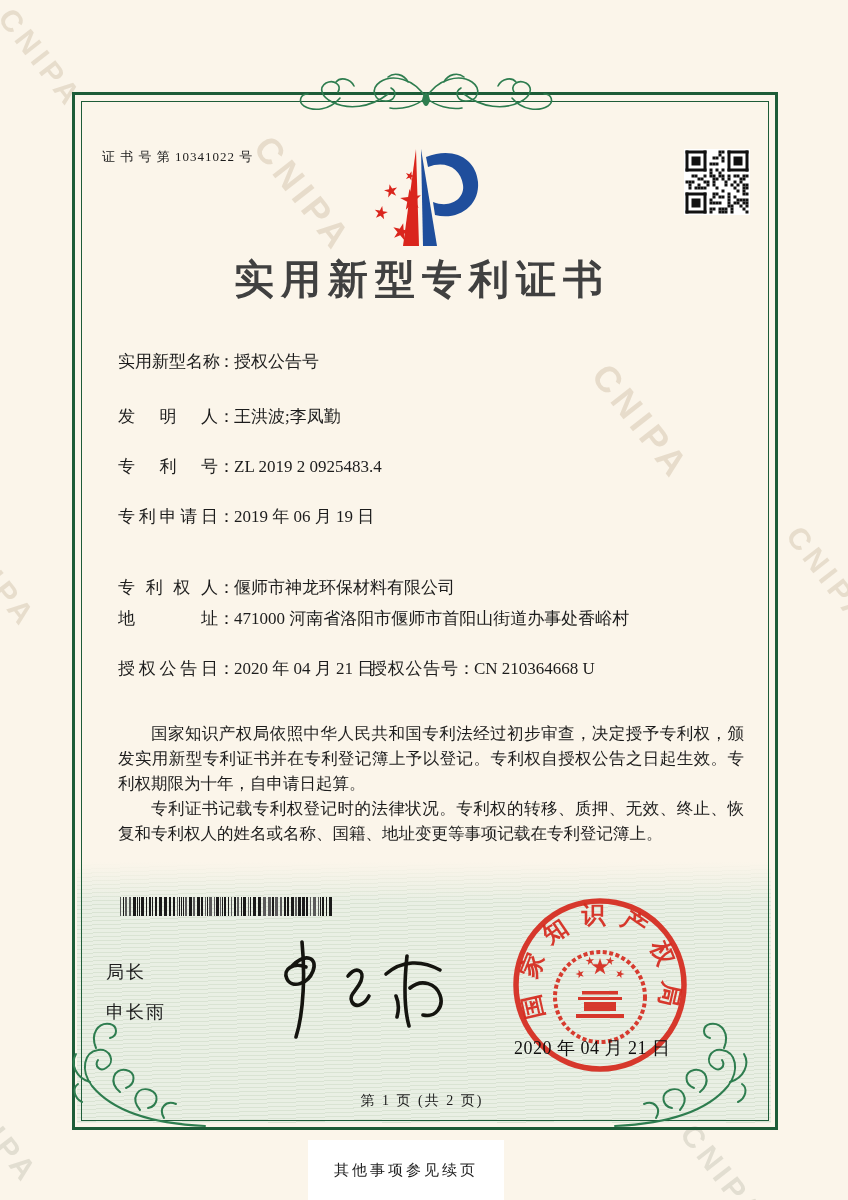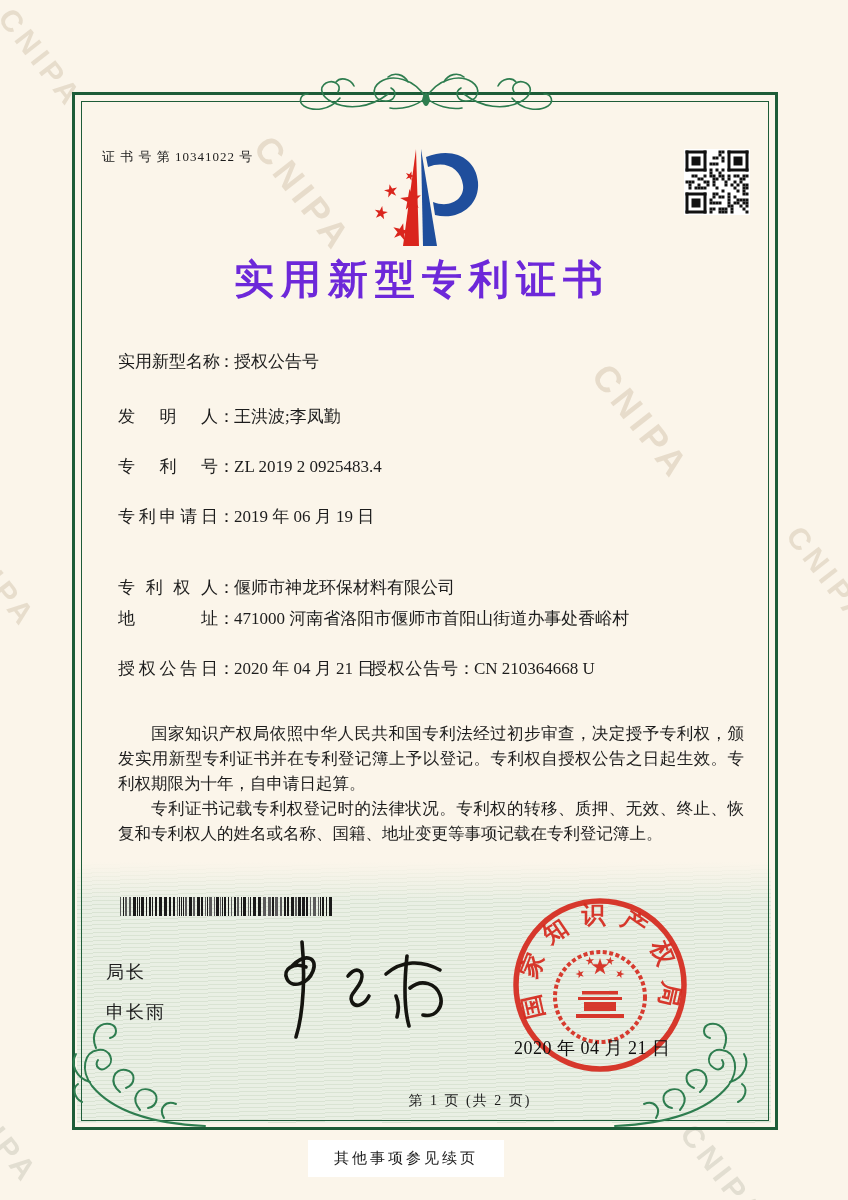--- a/index.html
+++ b/index.html
@@ -17,36 +17,36 @@
                border:3px solid #1d5c38;}
   .frame-inner{position:absolute;left:81px;top:101px;width:686px;height:1018px;
                border:1px solid #1d5c38;}
   
   .guilloche{position:absolute;left:77px;top:862px;width:694px;height:261px;
      background:repeating-linear-gradient(178deg,#e9efe4 0px,#e9efe4 3px,#d9e3d3 3px,#d9e3d3 4px);}
   .guilloche-fade{position:absolute;left:77px;top:862px;width:694px;height:40px;
      background:linear-gradient(#fbf5ea,rgba(251,245,234,0));}
   .cert-no{position:absolute;left:102px;top:148px;font-size:13px;letter-spacing:1px;}
   .title{position:absolute;left:72px;top:252px;width:700px;text-align:center;
-         font-size:40px;font-weight:bold;letter-spacing:7px;color:#6d28d9;}
+         font-size:40px;font-weight:bold;letter-spacing:7px;color:#404040;}
   .frow{position:absolute;left:118px;font-size:17px;white-space:nowrap;}
   .flabel{display:inline-block;width:100px;text-align:justify;text-align-last:justify;font-family:Liberation Serif, serif;}
   .flabel.short{width:88px;}
   .fcolon{display:inline-block;width:16px;}
   .grant2{position:absolute;left:252px;top:0;}
   .paras{position:absolute;left:118px;top:696px;width:626px;font-size:16.5px;
          line-height:25px;text-align:justify;margin-top:25px;}
   .paras p{margin:0;text-indent:2em;}
   .officer{position:absolute;left:106px;font-size:18px;letter-spacing:2px;}
   .seal-date{position:absolute;left:514px;top:1036px;width:180px;font-size:18px;
              color:#111;letter-spacing:0.5px;white-space:nowrap;}
   .page-info{position:absolute;left:72px;top:1092px;width:700px;text-align:center;
-             font-size:14px;letter-spacing:2px;margin-left:48px;}
+             font-size:14px;letter-spacing:2px;}
   .cont-note{position:absolute;left:406px;top:1140px;transform:translateX(-50%);
-             background:#ffffff;padding:9px 26px;font-size:15px;letter-spacing:3px;
+             background:#ffffff;padding:21px 26px;font-size:15px;letter-spacing:3px;
              white-space:nowrap;}
   svg{display:block;}
 </style>
 </head>
 <body>
 
 <div class="wm" style="left:18px;top:2px;">CNIPA</div>
 <div class="wm big" style="left:278px;top:128px;">CNIPA</div>
 <div class="wm big" style="left:616px;top:356px;">CNIPA</div>
 <div class="wm" style="left:-28px;top:522px;">CNIPA</div>

